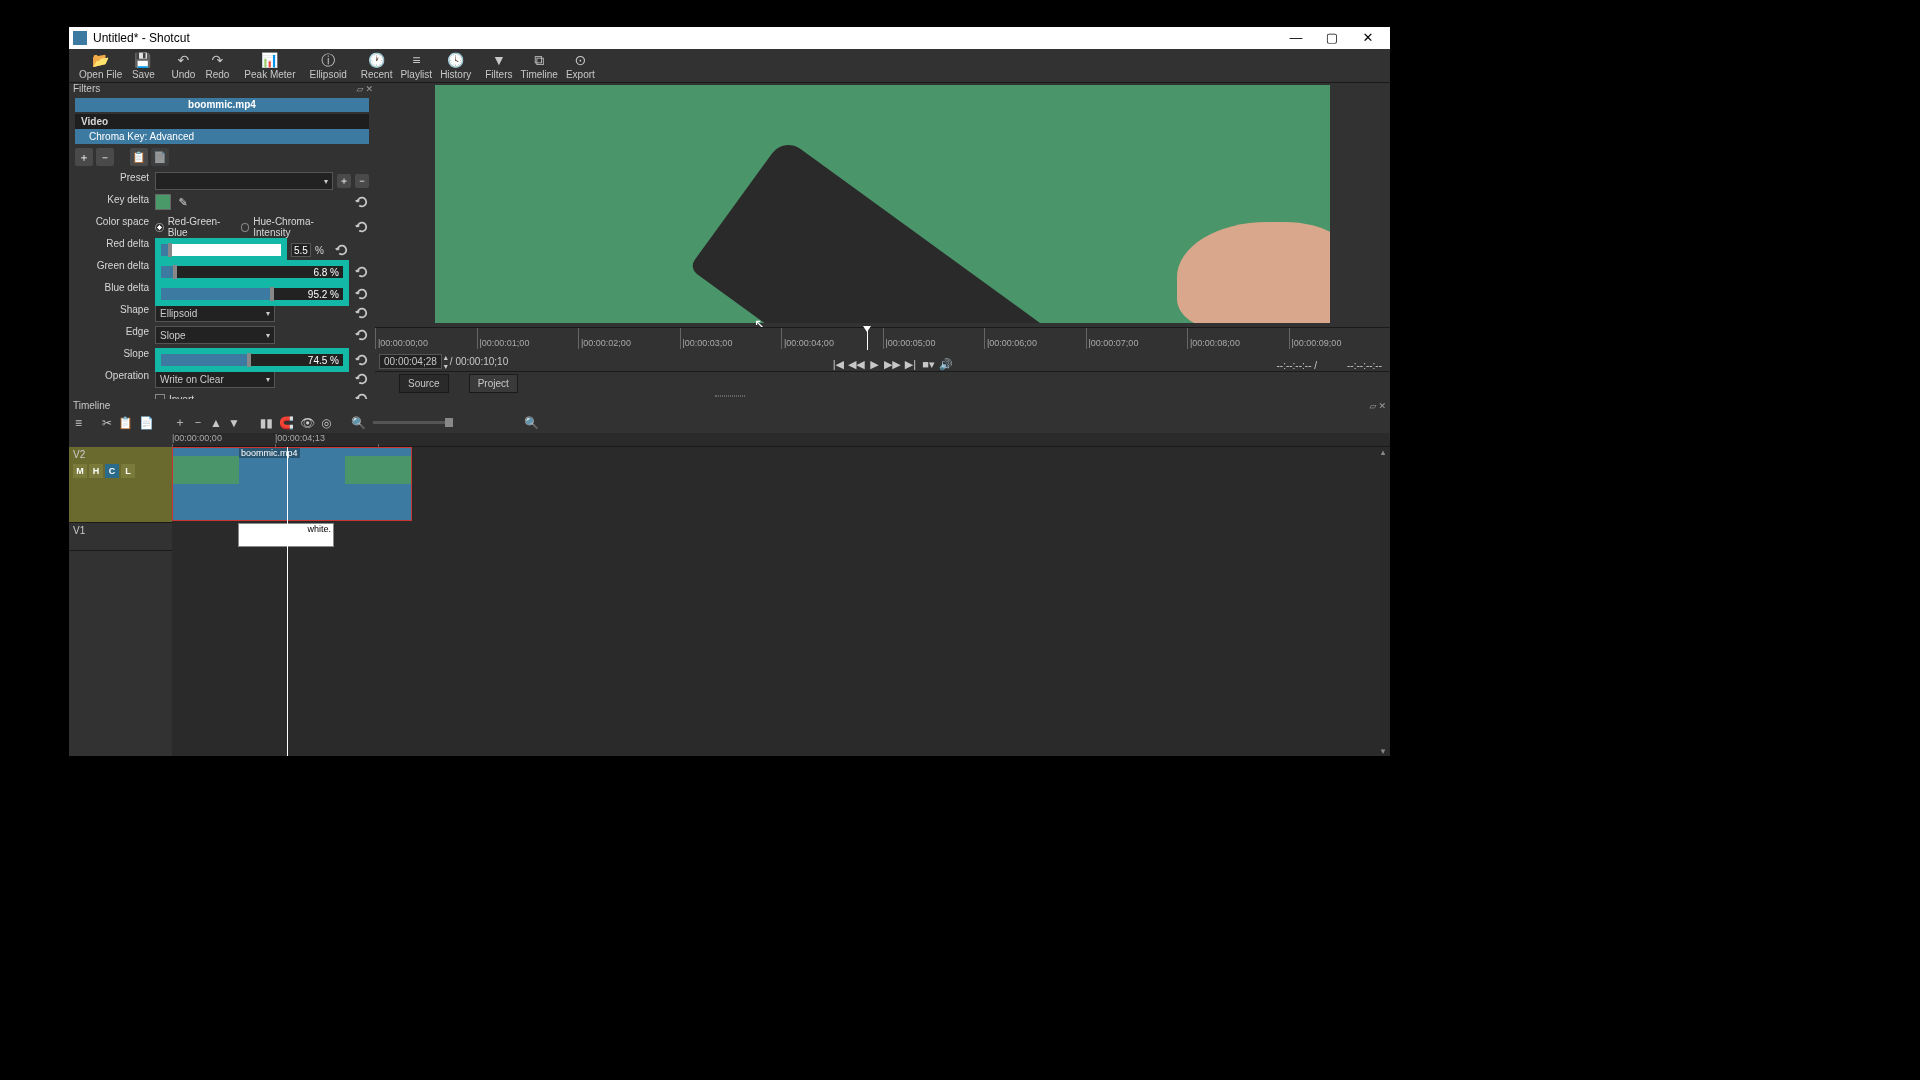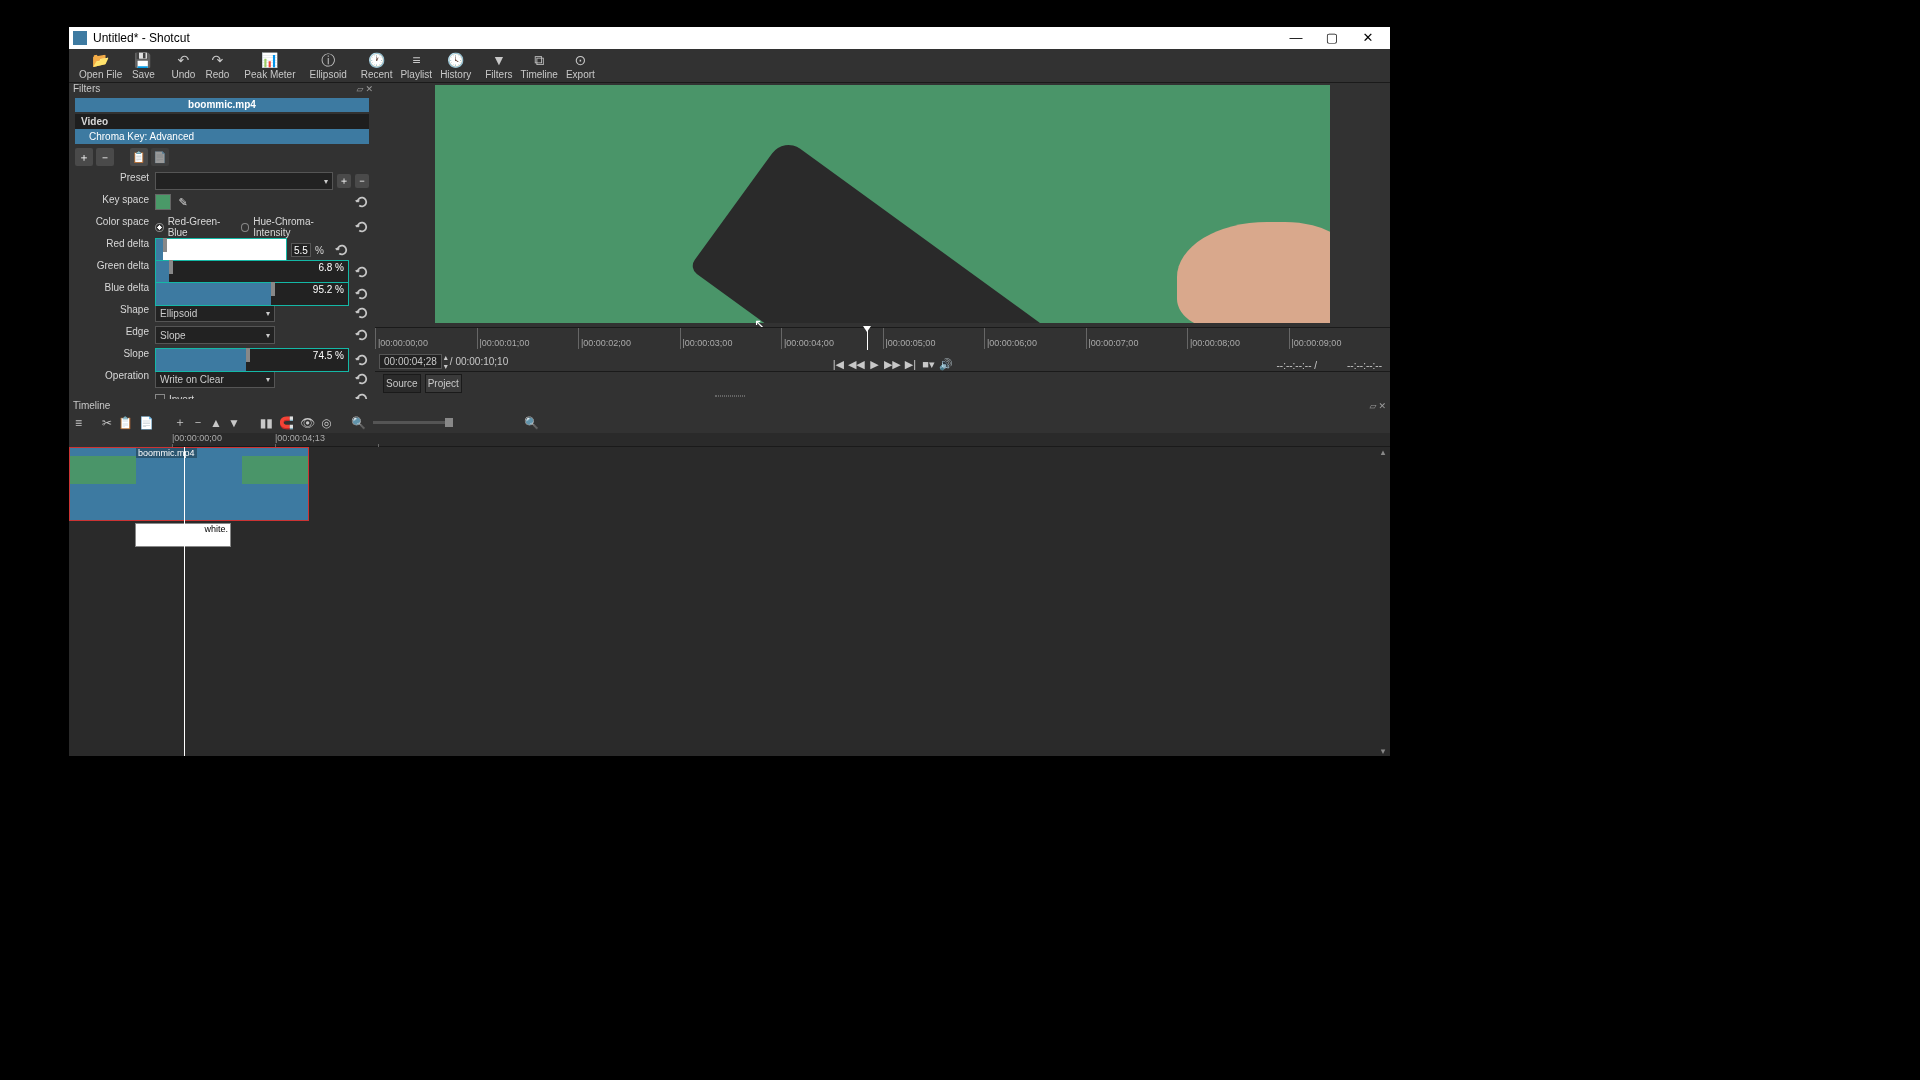--- a/index.html
+++ b/index.html
@@ -25,21 +25,21 @@
 .filter-item{margin:0 6px;background:#3d7aa1;padding:2px 6px 2px 14px;color:#fff;font-size:10px}
 .filter-empty{margin:0 6px;height:72px;background:#1e1e1e}
 .filter-btns{margin:4px 6px;height:18px;display:flex;align-items:center;gap:3px}
 .sqbtn{width:18px;height:18px;background:#4a4a4a;color:#fff;font-size:11px;text-align:center;line-height:18px;border-radius:2px}
 .params{margin:2px 6px;display:flex;flex-direction:column;gap:4px;font-size:10px;color:#d8d8d8}
 .prow{display:flex;align-items:flex-start;height:18px}
 .plabel{width:80px;text-align:right;padding-right:6px}
 .pcontrol{flex:1;display:flex;align-items:center;gap:4px}
 .combo{flex:1;height:18px;background:#222;border:1px solid #555;font-size:10px;color:#ccc;padding:0 4px;display:flex;align-items:center}
 .combo::after{content:"▾";margin-left:auto;font-size:8px}
-.slider-box{flex:1;height:24px;background:#222;border:1px solid #14b8a6;position:relative}
+.slider-box{flex:1;height:24px;background:#222;border:6px solid #14b8a6;position:relative}
 .slider-fill{height:100%;background:#3d7aa1}
 .slider-handle{position:absolute;top:-1px;width:4px;height:14px;background:#888}
 .slider-val{position:absolute;right:4px;top:0;color:#fff;font-size:10px;line-height:14px}
 .unit{width:14px;font-size:10px}
 .reset{width:16px;text-align:center;font-size:11px}
 .reset svg{vertical-align:middle}
 .radio-group{display:flex;align-items:center;gap:4px}
 .radio{width:9px;height:9px;border-radius:50%;border:1px solid #888;display:inline-block}
 .radio.sel{background:radial-gradient(circle,#fff 40%,transparent 45%)}
 .color-swatch{width:16px;height:16px;background:#4a9968;border:1px solid #666}
@@ -55,21 +55,21 @@
 .ruler-playhead{position:absolute;top:0;width:1px;height:22px;background:#fff}
 .ruler-playhead::before{content:"";position:absolute;top:-2px;left:-4px;width:0;height:0;border-left:4px solid transparent;border-right:4px solid transparent;border-top:6px solid #fff}
 .ruler-ticks{position:absolute;inset:0;display:flex}
 .ruler-tick{flex:1;border-left:1px solid #666;font-size:9px;color:#aaa;padding-left:2px;line-height:10px;padding-top:10px;position:relative}
 .transport{height:22px;background:#323232;display:flex;align-items:flex-end;padding-left:4px;font-size:10px;color:#c8c8c8}
 .transport .tc{display:flex;align-items:center;gap:2px}
 .transport .tc-box{border:1px solid #555;padding:1px 4px;background:#222}
 .transport .sp{flex:1}
 .tbtn{width:18px;text-align:center;font-size:11px}
 .tabs{height:22px;display:flex;align-items:flex-end;border-top:1px solid #1a1a1a}
-.tab{padding:3px 2px;font-size:10px;color:#c8c8c8;background:#2a2a2a;border:1px solid #1a1a1a;margin-left:4px}
+.tab{padding:3px 8px;font-size:10px;color:#c8c8c8;background:#2a2a2a;border:1px solid #1a1a1a;margin-left:20px}
 .tab.active{background:#3a3a3a}
 .timeline-header{height:14px;background:#323232;font-size:10px;color:#c8c8c8;padding-left:4px;display:flex;align-items:center}
 .timeline-header .sp{flex:1}
 .timeline-toolbar{height:20px;background:#323232;display:flex;align-items:center;gap:6px;padding-left:6px;color:#c8c8c8;font-size:12px}
 .zoom-slider{width:80px;height:3px;background:#555;position:relative}
 .zoom-slider .h{position:absolute;right:0;top:-3px;width:8px;height:9px;background:#888}
 .track-ruler{height:14px;background:#2a2a2a;margin-left:103px;position:relative;font-size:9px;color:#aaa;border-bottom:1px solid #1a1a1a}
 .tracks{flex:1;display:flex;min-height:0}
 .track-headers{width:103px;background:#323232;display:flex;flex-direction:column}
 .th{border-bottom:1px solid #1a1a1a;padding:2px 4px;font-size:10px;color:#ccc}
@@ -187,21 +187,21 @@
       <div class="params">
         <div class="prow">
           <div class="plabel">Preset</div>
           <div class="pcontrol">
             <div class="combo"></div>
             <span class="sqbtn" style="width:14px;height:14px;line-height:14px;font-size:10px">＋</span>
             <span class="sqbtn" style="width:14px;height:14px;line-height:14px;font-size:10px">－</span>
           </div>
         </div>
         <div class="prow">
-          <div class="plabel">Key space</div>
+          <div class="plabel">Key delta</div>
           <div class="pcontrol">
             <span class="color-swatch"></span>
             <span class="eyedrop">✎</span>
             <span style="flex:1"></span>
             <span class="reset"><svg class="undo-ic" viewBox="0 0 16 16">
                   <path d="M4 8a5 5 0 1 1 2 4M4 8l-2-2M4 8l2-2"></path>
                 </svg></span>
           </div>
         </div>
         <div class="prow">
@@ -410,20 +410,34 @@
     <span>🔍</span>
   </div>
   <div class="track-ruler">
     <span style="position:absolute;left:0px">|00:00:00;00</span>
     <span style="position:absolute;left:103px">|00:00:04;13</span>
     <span style="position:absolute;left:0;right:0;top:11px;height:3px;border-left:1px solid #666"></span>
     <span style="position:absolute;left:103px;top:11px;height:3px;border-left:1px solid #666"></span>
     <span style="position:absolute;left:206px;top:11px;height:3px;border-left:1px solid #666"></span>
   </div>
   <div class="tracks">
+    <div class="track-headers">
+      <div class="th v2">
+        <span>V2</span>
+        <div class="badges">
+          <span class="badge M">M</span>
+          <span class="badge H">H</span>
+          <span class="badge C">C</span>
+          <span class="badge L">L</span>
+        </div>
+      </div>
+      <div class="th v1">
+        <span>V1</span>
+      </div>
+    </div>
     <div class="track-content">
       <div class="clip" style="left:0;top:0;width:240px;height:74px">
         <div class="clip-thumb" style="left:0;top:8px;width:66px;height:28px"></div>
         <div class="clip-thumb" style="right:0;top:8px;width:66px;height:28px"></div>
         <span class="clip-label" style="left:66px;top:0">boommic.mp4</span>
       </div>
       <div class="white-clip" style="left:66px;top:76px;width:96px;height:24px">
         <span style="position:absolute;right:2px;top:0;font-size:9px;color:#000">white.</span>
       </div>
       <div class="tl-playhead" style="left:115px"></div>

